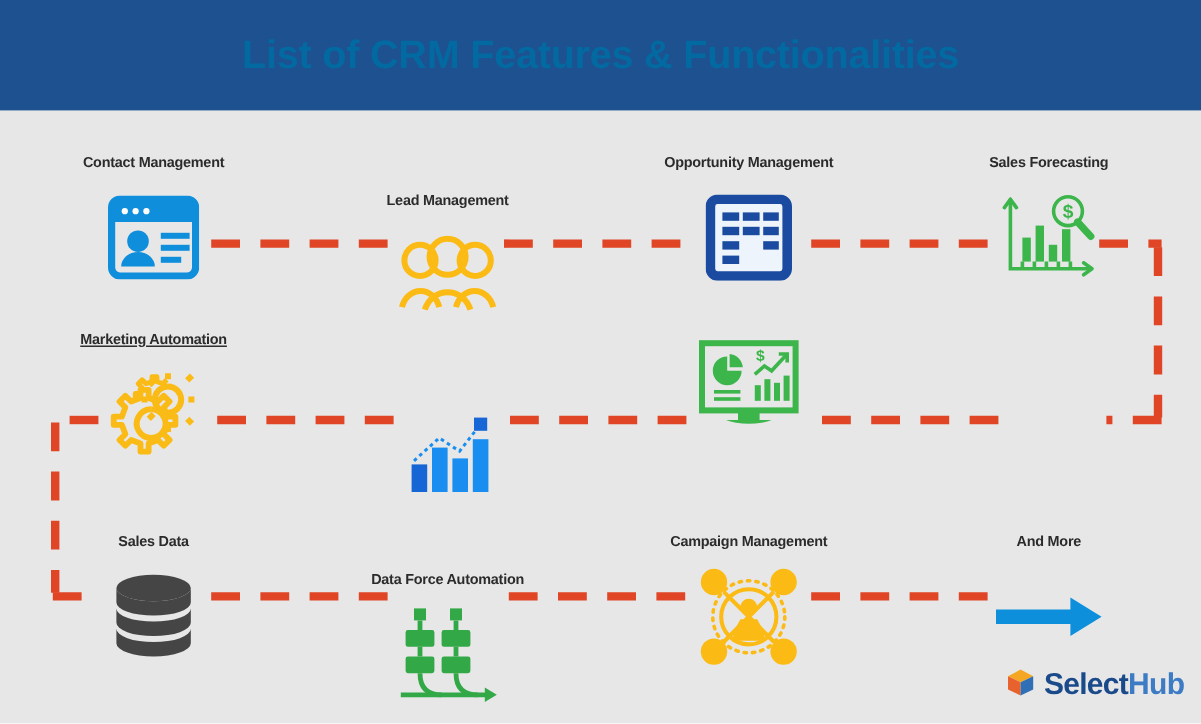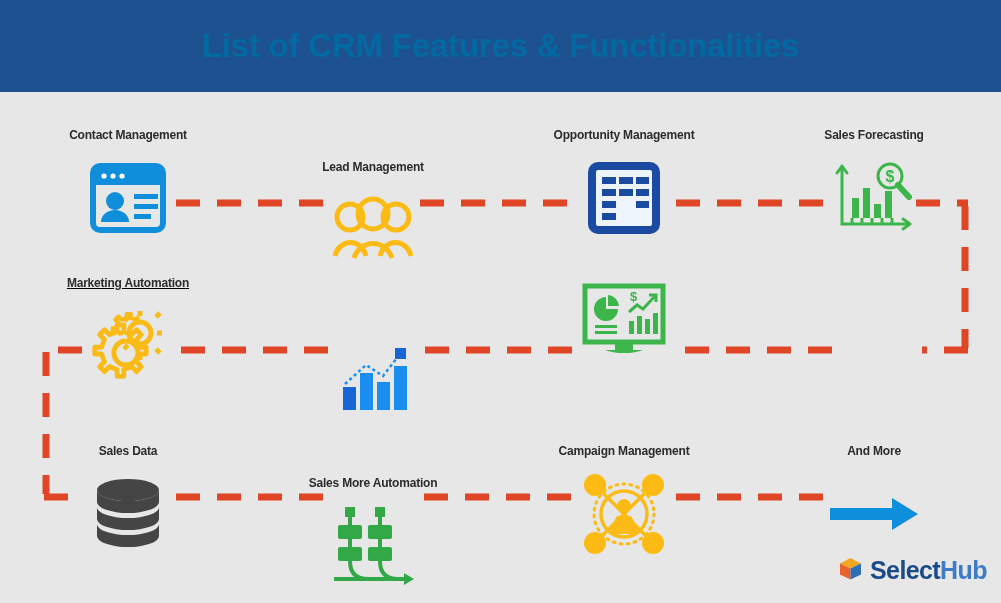--- a/index.html
+++ b/index.html
@@ -287,21 +287,21 @@
             <ellipse cx="35" cy="14" rx="31" ry="11"></ellipse>
             <path d="M4 14 v12 a31 11 0 0 0 62 0 v-12 a31 11 0 0 1 -62 0 z"></path>
             <path d="M4 31 v12 a31 11 0 0 0 62 0 v-12 a31 11 0 0 1 -62 0 z"></path>
             <path d="M4 48 v12 a31 11 0 0 0 62 0 v-12 a31 11 0 0 1 -62 0 z"></path>
           </g>
         </svg>
       </div>
     </div>
 
     <div class="cell r3 c2">
-      <div class="cell-label">Sales More Automation</div>
+      <div class="cell-label">Data Force Automation</div>
       <div class="icon-box">
         <svg width="86" height="82" viewBox="0 0 86 82">
           <g fill="#33a846">
             <rect x="15" y="2" width="10" height="10"></rect>
             <rect x="8" y="20" width="24" height="14" rx="2"></rect>
             <rect x="8" y="42" width="24" height="14" rx="2"></rect>
             <rect x="45" y="2" width="10" height="10"></rect>
             <rect x="38" y="20" width="24" height="14" rx="2"></rect>
             <rect x="38" y="42" width="24" height="14" rx="2"></rect>
           </g>

